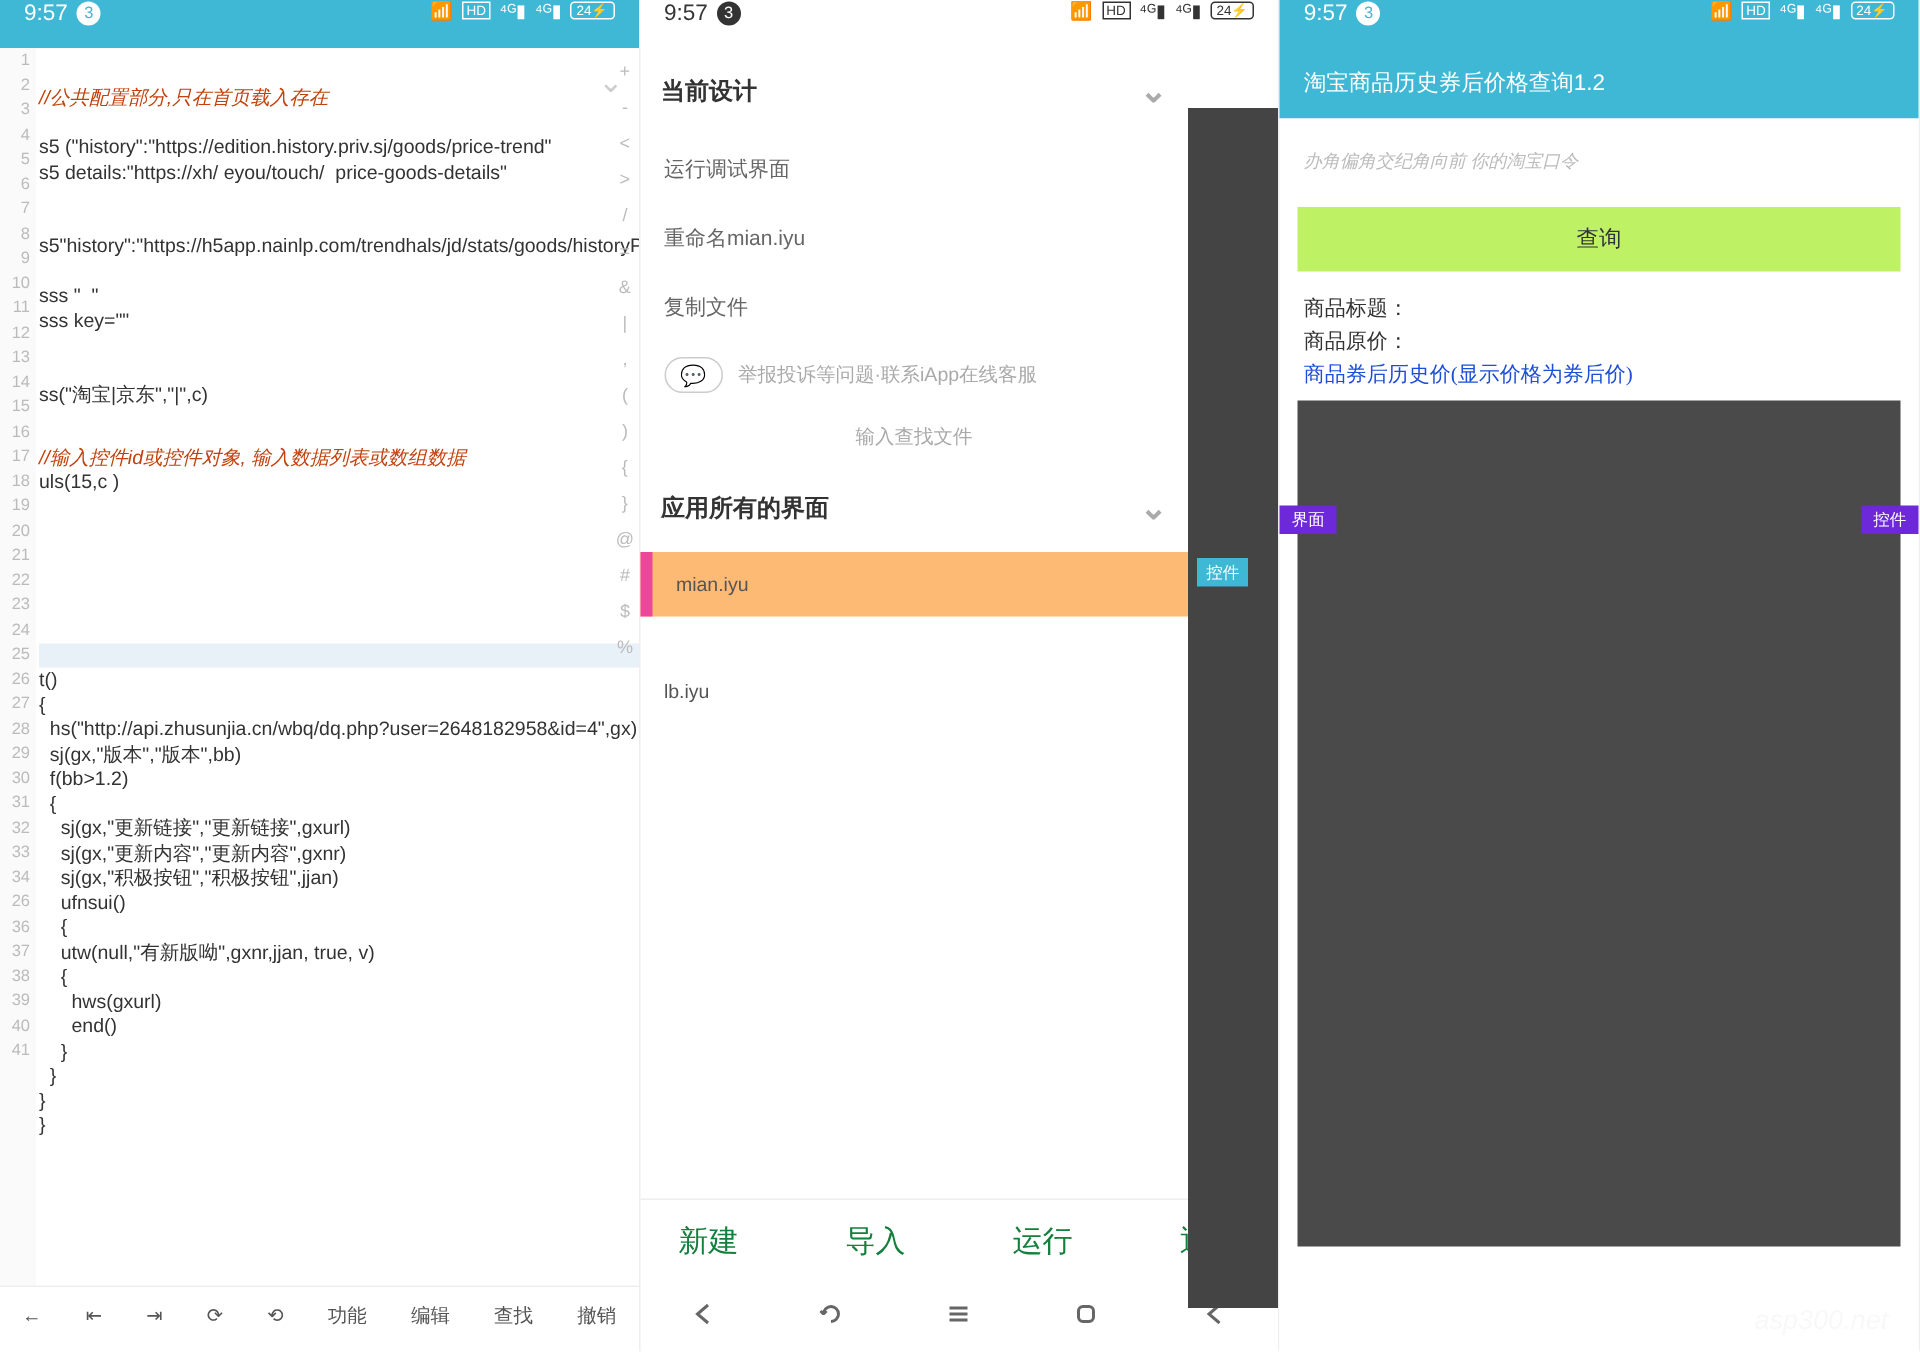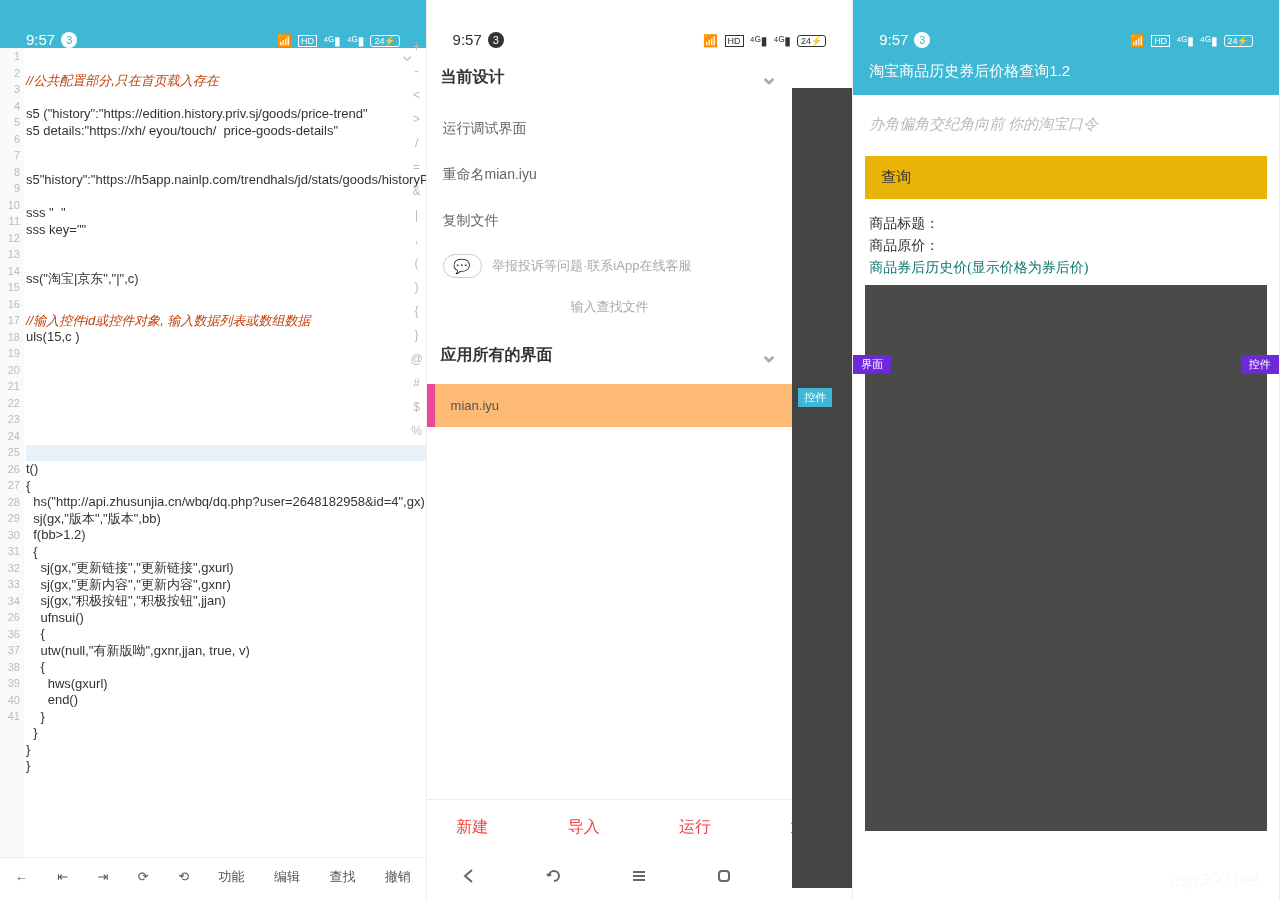--- a/index.html
+++ b/index.html
@@ -1,18 +1,18 @@
 <!DOCTYPE html>
 <html><head>
 <meta charset="utf-8">
 <style>
 *{margin:0;padding:0;box-sizing:border-box;font-family:sans-serif;}
 body{width:1280px;height:901px;display:flex;background:#fff;overflow:hidden;}
 .phone{width:426.6px;height:901px;position:relative;border-right:1px solid #eee;display:flex;flex-direction:column;}
-.status-bar{height:48px;display:flex;align-items:flex-end;justify-content:space-between;padding:0 26px;font-size:15px;}
+.status-bar{height:32px;display:flex;align-items:flex-start;justify-content:space-between;padding:0 16px;font-size:15px;}
 .sb-teal{background:#3eb8d4;color:#fff;}
 .sb-white{background:#fff;color:#333;}
 .sb-left{display:flex;align-items:center;gap:6px;}
 .sb-right{display:flex;align-items:center;gap:6px;font-size:12px;}
 .badge{background:#fff;color:#3eb8d4;border-radius:50%;width:16px;height:16px;display:flex;align-items:center;justify-content:center;font-size:11px;}
 .sb-white .badge{background:#333;color:#fff;}
 .code-area{flex:1;overflow:hidden;background:#fff;display:flex;font-size:13px;line-height:16.5px;}
 .gutter{width:24px;text-align:right;padding-right:4px;color:#bbb;background:#fafafa;font-size:11px;}
 .gutter div{height:16.5px;}
 .code-lines{flex:1;padding-left:2px;font-family:monospace;white-space:pre;color:#333;overflow:hidden;}
@@ -29,28 +29,28 @@
 .menu-side .tag{position:absolute;top:300px;left:6px;background:#3eb8d4;color:#fff;font-size:11px;padding:2px 6px;}
 .mp-body{position:relative;flex:1;}
 .section-header{padding:16px 14px;font-size:16px;font-weight:600;color:#333;display:flex;justify-content:space-between;align-items:center;}
 .section-header .chev{color:#aaa;font-size:22px;}
 .menu-item{padding:14px 16px;font-size:14px;color:#666;}
 .report-row{display:flex;align-items:center;gap:10px;padding:10px 16px;color:#aaa;font-size:13px;}
 .bubble{border:1px solid #ccc;border-radius:16px;padding:3px 10px;font-size:14px;}
 .search-files{text-align:center;color:#aaa;font-size:13px;padding:10px 0;}
 .file-item{padding:14px 16px;font-size:13px;color:#555;}
 .file-item.active{border-left:8px solid #ec4899;background:#fdba74;}
-.bottom-actions{height:56px;display:flex;align-items:center;justify-content:space-around;font-size:16px;color:#ef4444;border-top:1px solid #eee;gap:20px;}
+.bottom-actions{height:56px;display:flex;align-items:center;justify-content:space-around;font-size:20px;color:#15803d;border-top:1px solid #eee;gap:20px;}
 
 .app-header{background:#3eb8d4;color:#fff;padding:14px 16px;font-size:15px;}
 .app-body{flex:1;background:#fff;position:relative;padding:12px;display:flex;flex-direction:column;}
-.input-placeholder{color:#bbb;font-size:15px;padding:8px 4px;font-style:italic;font-family:"KaiTi",serif;}
-.btn-query{background:#eab308;color:#333;text-align:left;padding:12px 16px;margin:14px 0;font-size:15px;}
+.input-placeholder{color:#bbb;font-size:12px;padding:8px 4px;font-style:italic;font-family:"KaiTi",serif;}
+.btn-query{background:#bef264;color:#333;text-align:center;padding:12px 16px;margin:14px 0;font-size:15px;}
 .label-row{color:#333;font-size:14px;padding:2px 4px;font-family:"SimSun",serif;}
-.label-row.sub{color:#0f766e;}
+.label-row.sub{color:#1d4ed8;}
 .history-area{flex:1;background:#4a4a4a;margin-top:6px;position:relative;}
 .side-tab{position:absolute;top:70px;background:#6d28d9;color:#fff;font-size:11px;padding:2px 8px;}
 .side-tab.left{left:-12px;}
 .side-tab.right{right:-12px;}
 .watermark{position:absolute;right:20px;bottom:10px;color:#eee;font-size:18px;font-style:italic;opacity:.4;}
 </style>
 </head>
 <body>
 
 <div class="phone">
@@ -180,20 +180,21 @@
         <span>举报投诉等问题·联系iApp在线客服</span>
       </div>
       <div class="search-files">输入查找文件</div>
       <div class="section-header">
         <span>应用所有的界面</span>
         <span class="chev">⌄</span>
       </div>
       <div id="filelist">
           <div class="file-item active">mian.iyu</div>
           <div class="file-item"></div>
+          <div class="file-item">lb.iyu</div>
         </div>
     </div>
   </div>
   <div class="bottom-actions" id="bactions">
       <span>新建</span>
       <span>导入</span>
       <span>运行</span>
       <span>退出</span>
     </div>
   <div class="nav-bar">

